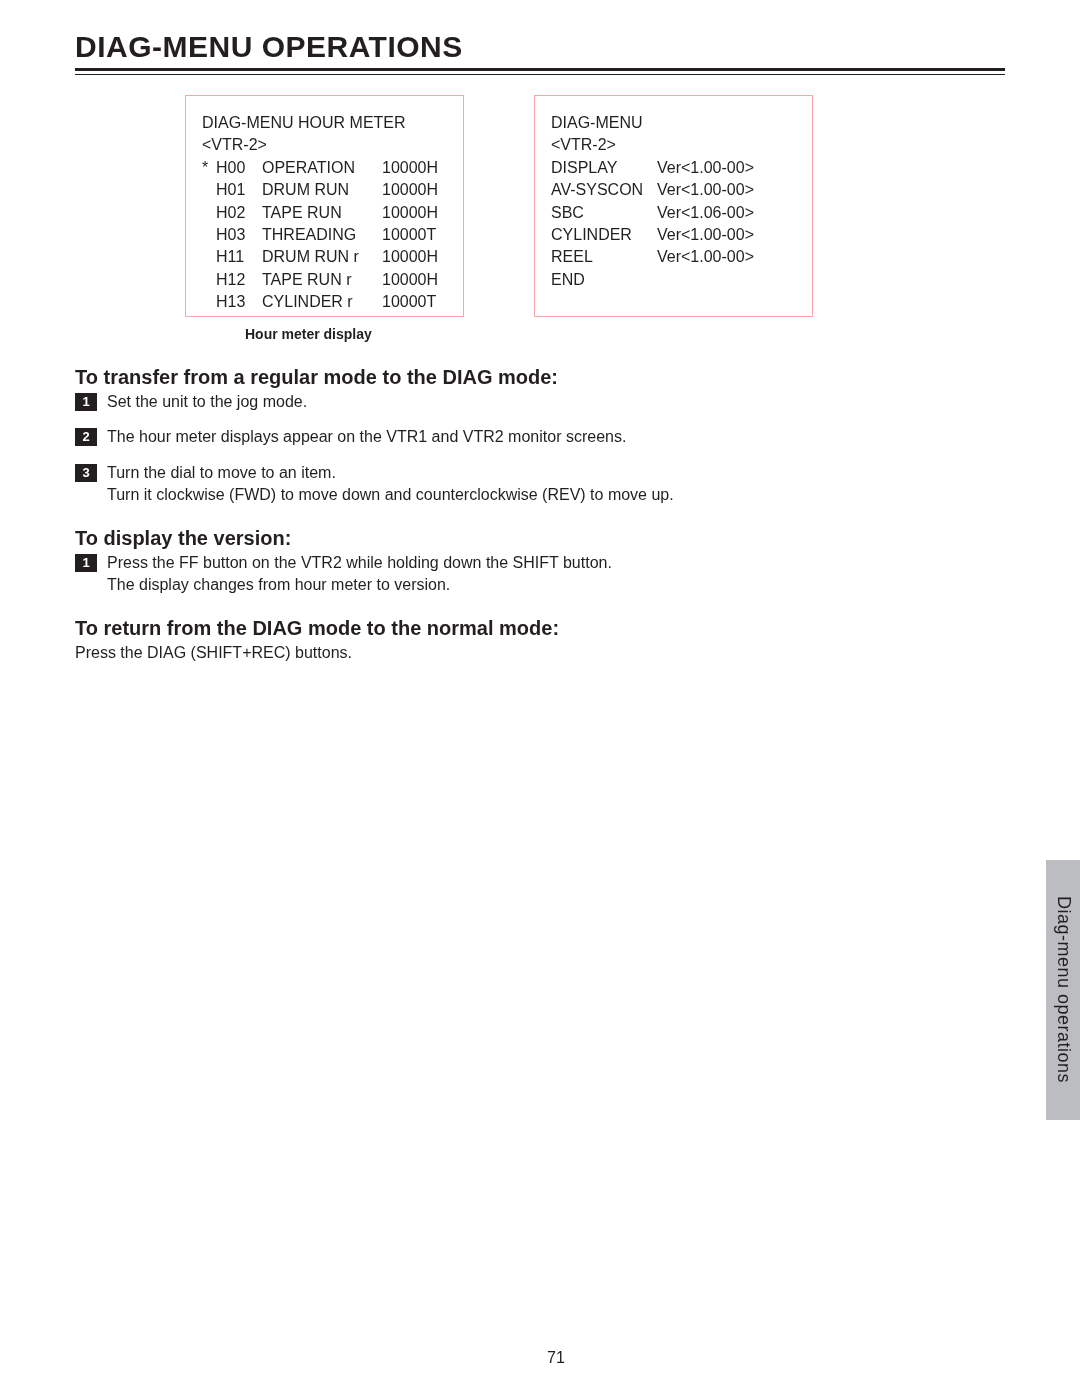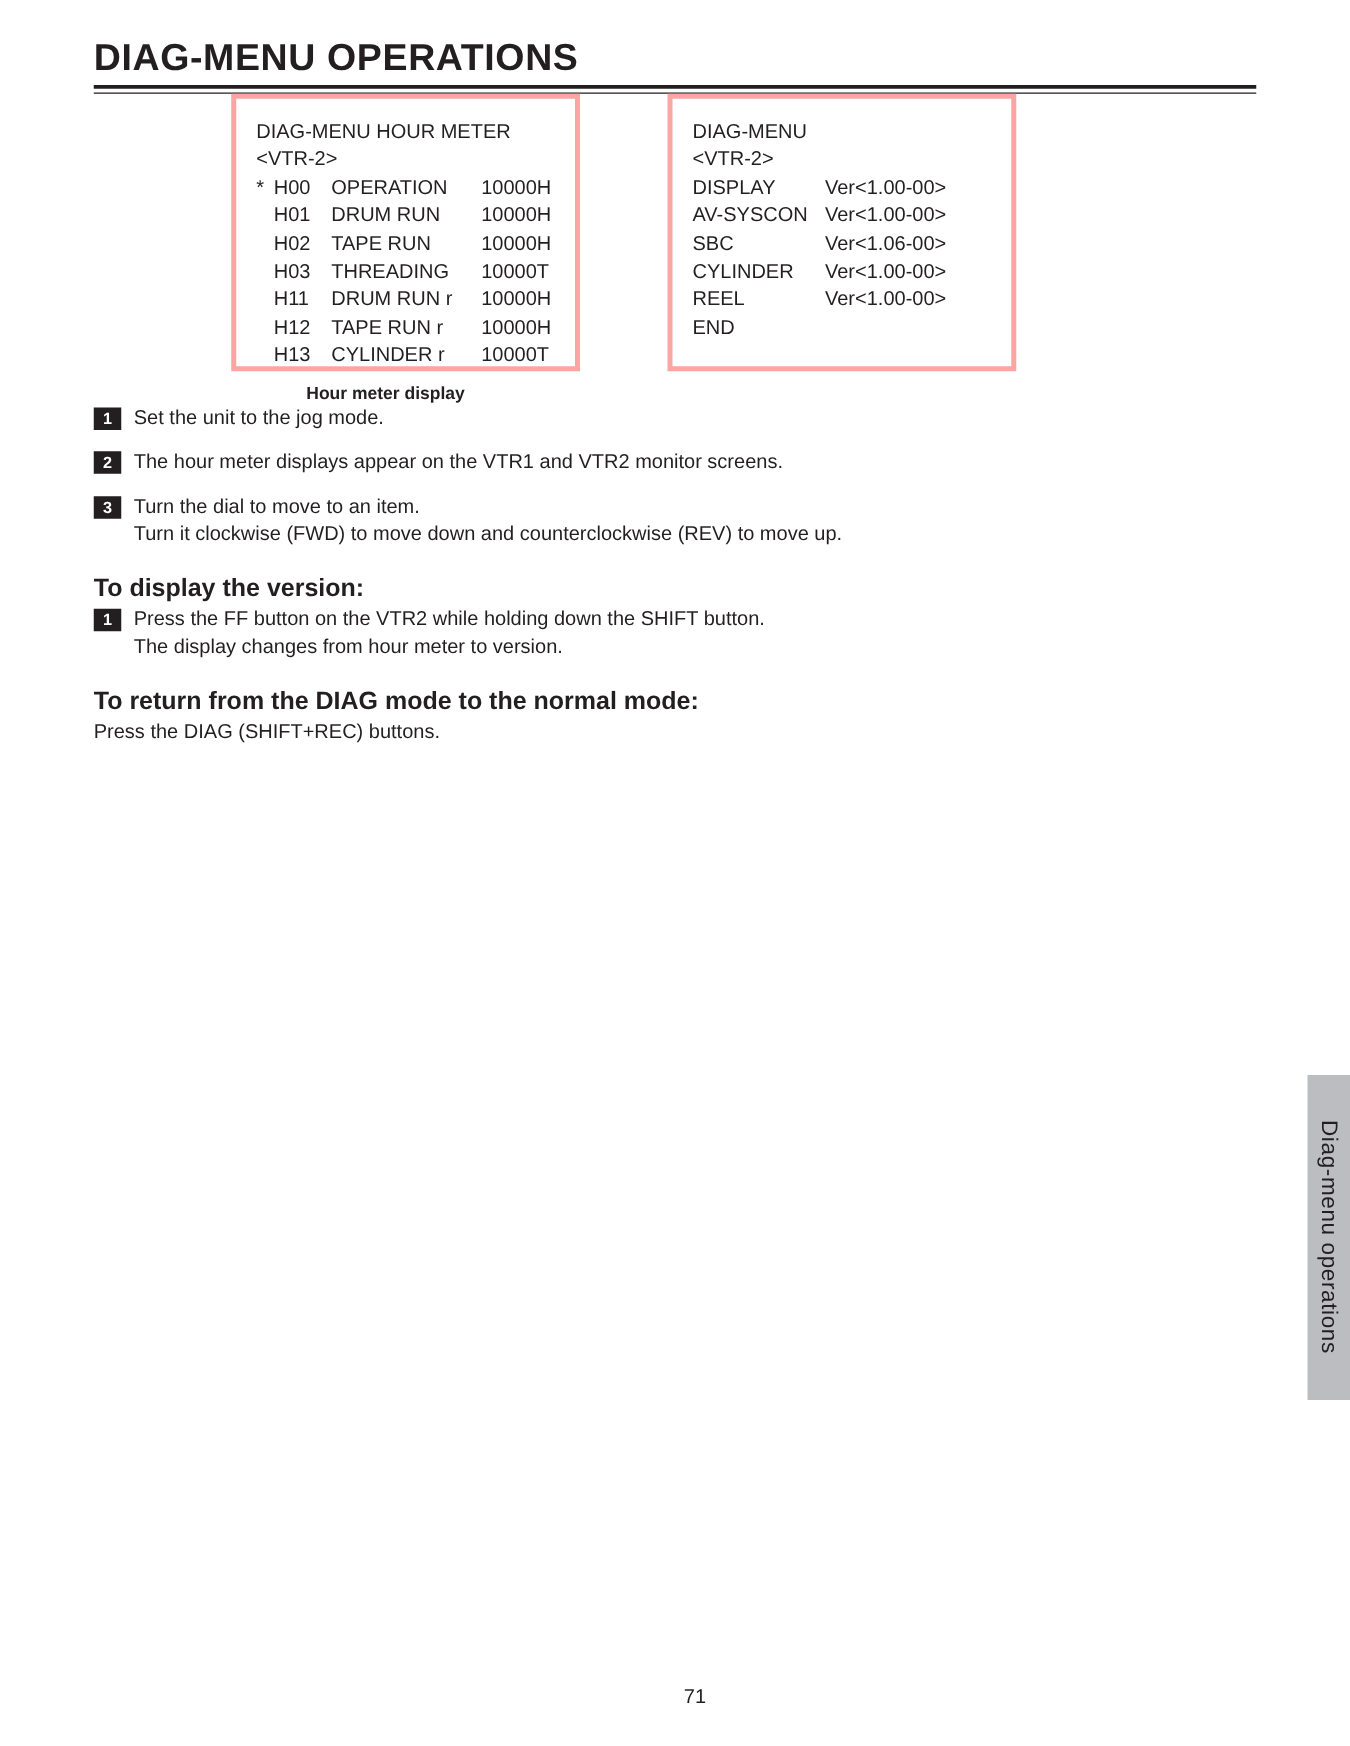--- a/index.html
+++ b/index.html
@@ -40,27 +40,28 @@
     margin: 38px 0 22px 0;
     text-align: justify;
   }
   .displays {
     display: flex;
     gap: 70px;
     margin-left: 110px;
     align-items: flex-start;
   }
   .dispbox {
-    border: 4px solid #fca5a5;
+    border: 1px solid #fca5a5;
     width: 279px;
     height: 222px;
     box-sizing: border-box;
     padding: 16px 16px;
     font-size: 16px;
     line-height: 1.4;
+    margin-top: 20px;
   }
   .dispbox .title-line {
     margin-bottom: 0;
   }
   .hm-row {
     display: flex;
     white-space: pre;
   }
   .hm-mark { width: 14px; }
   .hm-code { width: 46px; }
@@ -194,20 +195,21 @@
             </div>
             <div class="ver-row">
               <span class="ver-name">END</span>
               <span class="ver-val"></span>
             </div>
           </div>
       </div>
     </div>
   </div>
 
+  <h2 class="section-heading">To transfer from a regular mode to the DIAG mode:</h2>
   <ul class="step-list" id="s1-steps">
       <li class="step">
         <span class="step-num">1</span>
         <div class="step-body">
           <span class="sub">Set the unit to the jog mode.</span>
         </div>
       </li>
       <li class="step">
         <span class="step-num">2</span>
         <div class="step-body">

